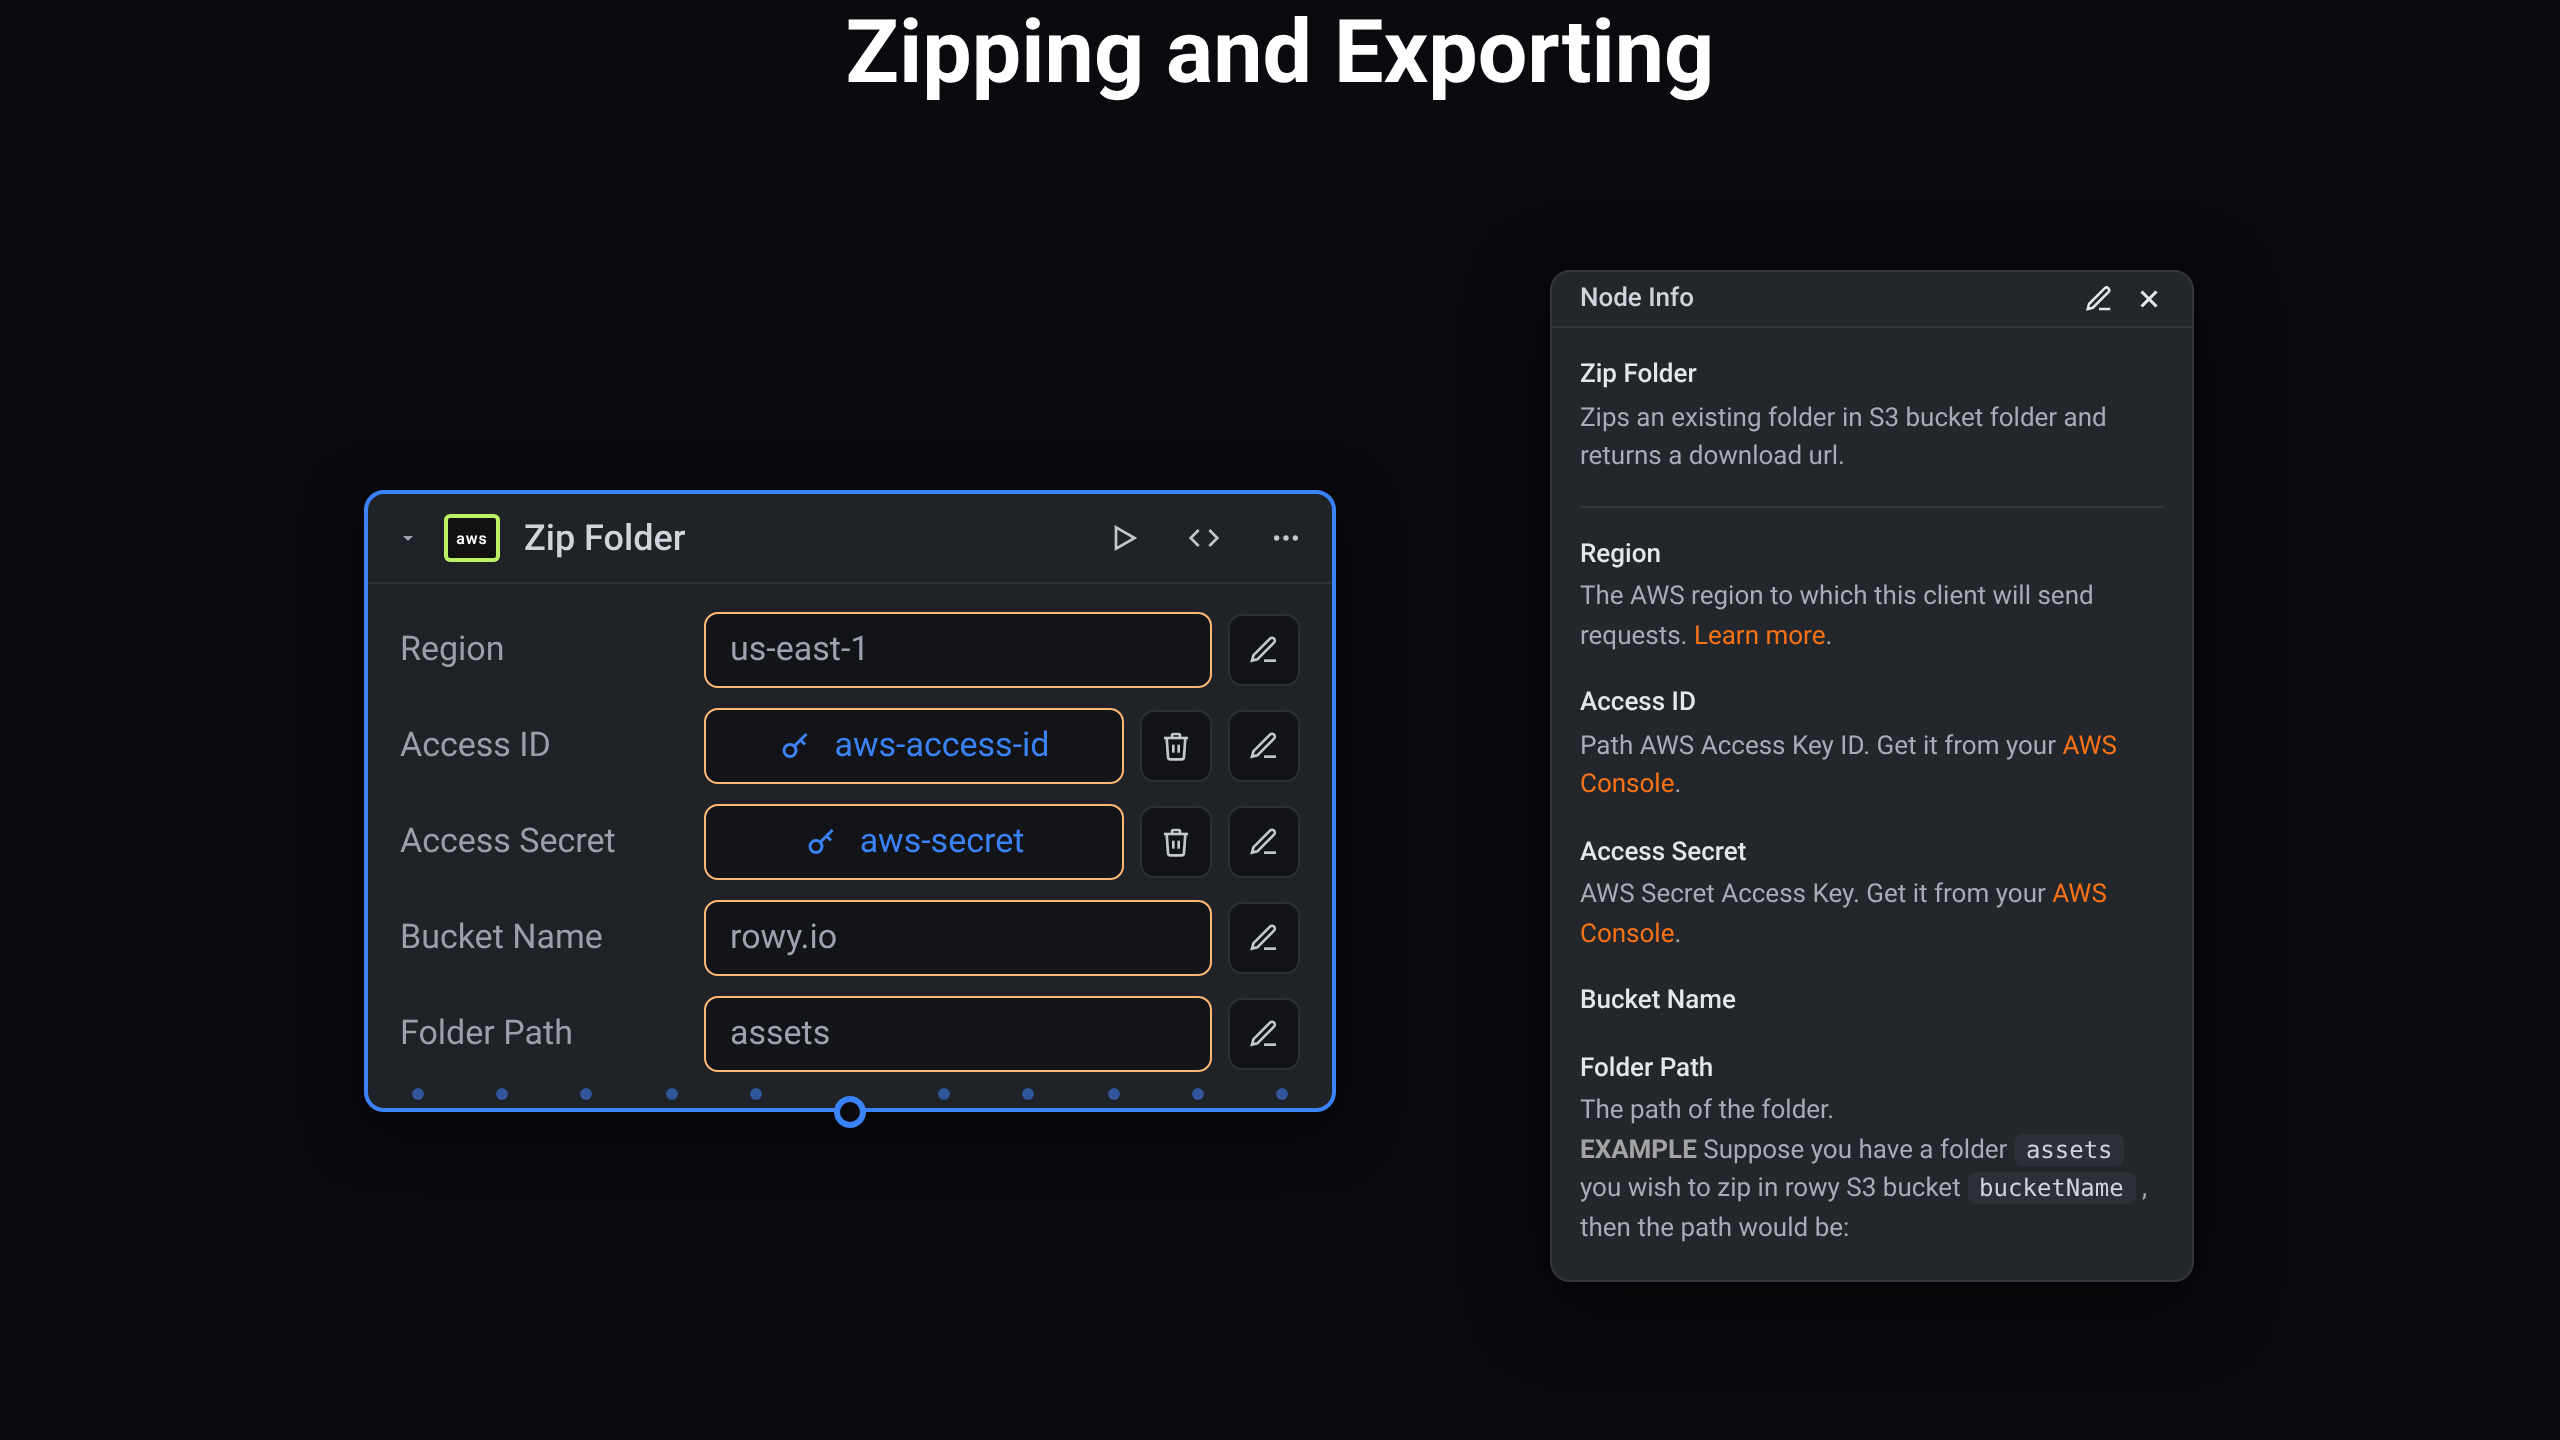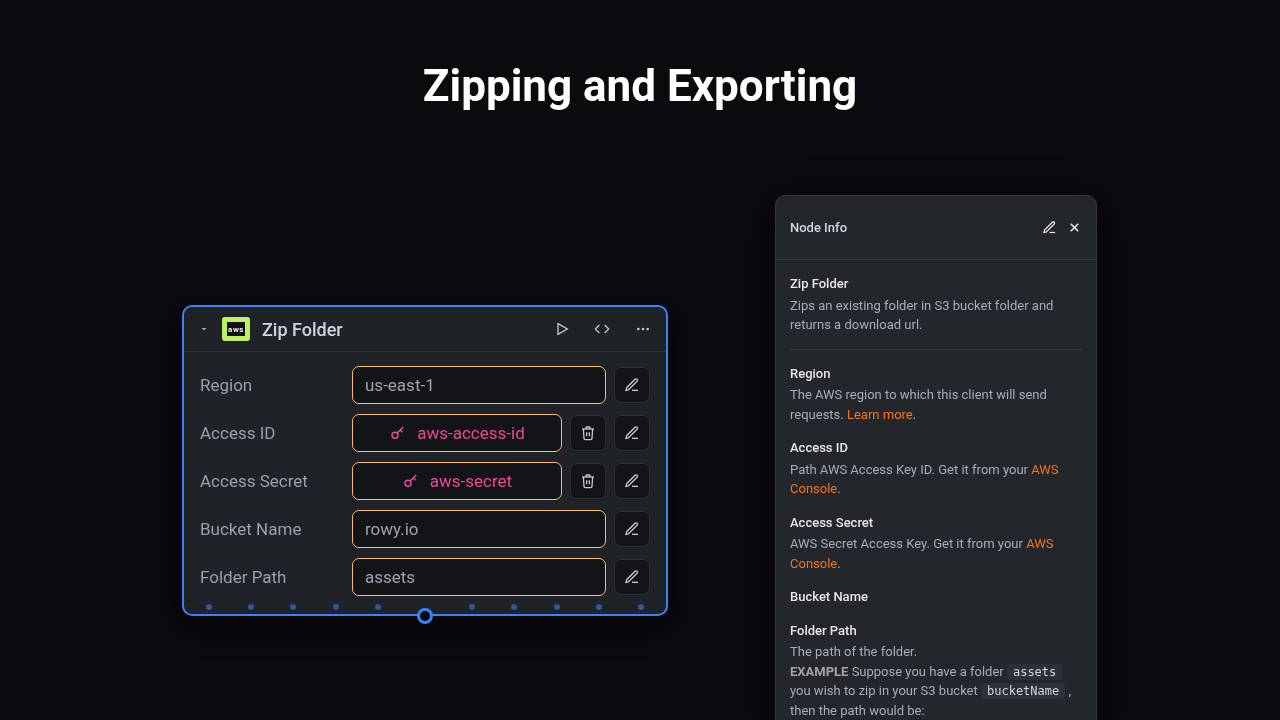--- a/index.html
+++ b/index.html
@@ -1,52 +1,52 @@
 <!DOCTYPE html>
 <html><head>
 <meta charset="utf-8">
 <style>
   * { box-sizing: border-box; margin: 0; padding: 0; }
   html, body { width: 1280px; height: 720px; background: #0a0a0f; font-family: -apple-system, BlinkMacSystemFont, "Segoe UI", Roboto, sans-serif; color: #e5e7eb; overflow: hidden; }
-  .page-title { text-align: center; font-size: 44px; font-weight: 700; color: #fff; margin-top: 60px; }
+  .page-title { text-align: center; font-size: 44px; font-weight: 700; color: #fff; }
   .canvas { position: relative; width: 100%; height: 100%; }
 
   
   .node {
     position: absolute; left: 182px; top: 245px; width: 486px;
     background: #1f2226; border: 2px solid #3b82f6; border-radius: 10px;
     box-shadow: 0 8px 30px rgba(0,0,0,0.6);
   }
   .node-header {
     display: flex; align-items: center; padding: 10px 14px;
     border-bottom: 1px solid #2f343a;
   }
   .nh-left { display: flex; align-items: center; gap: 12px; }
   .nh-chevron { color: #9ca3af; display: flex; }
   .aws-badge {
     width: 28px; height: 24px; background: #111; border-radius: 3px;
     display: flex; align-items: center; justify-content: center;
-    border: 5px solid #bef264;
+    border: 2px solid #bef264;
   }
   .aws-badge span { font-size: 8px; letter-spacing: 0.5px; color: #fff; font-weight: 600; }
   .node-title { font-size: 18px; color: #d1d5db; font-weight: 500; }
   .nh-right { margin-left: auto; display: flex; align-items: center; gap: 22px; color: #c3c8ce; }
   .icon-btn { cursor: pointer; display: flex; align-items: center; justify-content: center; }
 
   .node-body { padding: 14px 16px 18px 16px; }
   .row { display: flex; align-items: center; gap: 14px; margin-bottom: 10px; }
   .row:last-child { margin-bottom: 0; }
   .row-label { width: 138px; flex-shrink: 0; font-size: 17px; color: #9aa0a8; }
   .row-inputwrap { flex: 1; display: flex; align-items: center; gap: 8px; }
   .field {
     flex: 1; background: #121417; border: 1px solid #fdba74; border-radius: 7px;
     padding: 8px 12px; font-size: 17px; color: #9ca3af;
     display: flex; align-items: center; gap: 10px;
   }
-  .field.secret { justify-content: center; color: #ec4899; }
+  .field.secret { justify-content: center; color: #3b82f6; }
   .sq-btn {
     width: 36px; height: 36px; border-radius: 7px; background: #121417;
     border: 1px solid #2b3036; display: flex; align-items: center; justify-content: center;
     color: #c3c8ce; cursor: pointer;
   }
 
   
   .ports { position: absolute; left: 0; right: 0; bottom: -6px; display: flex; justify-content: space-between; padding: 0 22px; }
   .port { width: 6px; height: 6px; background: #3b82f6; border-radius: 50%; opacity: 0.55; }
   .port.main {
@@ -54,21 +54,21 @@
     border-radius: 50%; opacity: 1; transform: translateY(4px);
   }
 
   
   .info {
     position: absolute; left: 775px; top: 135px; width: 322px;
     background: #23262b; border: 1px solid #33373d; border-radius: 10px;
     box-shadow: 0 10px 40px rgba(0,0,0,0.6);
   }
   .info-header {
-    display: flex; align-items: center; padding: 24px 14px;
+    display: flex; align-items: center; padding: 6px 14px;
     border-bottom: 1px solid #33373d;
   }
   .info-title { font-size: 13px; color: #d1d5db; font-weight: 500; }
   .info-actions { margin-left: auto; display: flex; gap: 10px; color: #e5e7eb; }
   .info-body { padding: 14px 14px 16px 14px; font-size: 13px; color: #a7adb6; line-height: 1.5; }
   .sect { margin-bottom: 14px; }
   .sect-h { color: #e5e7eb; font-weight: 500; margin-bottom: 2px; font-size: 13px; }
   .hr { border: none; border-top: 1px solid #33373d; margin: 10px 0 14px 0; }
   .link { color: #f97316; text-decoration: none; cursor: pointer; }
   .inline-code {
@@ -275,19 +275,19 @@
         <div class="sect-h">Access Secret</div>
         <div><span>AWS Secret Access Key. Get it from your </span><a class="link">AWS Console</a><span>.</span></div>
       </div>
       <div class="sect">
         <div class="sect-h">Bucket Name</div>
       </div>
       <div class="sect" style="margin-bottom:0">
         <div class="sect-h">Folder Path</div>
         <div>The path of the folder.</div>
         <div>
-          <span class="bold">EXAMPLE</span><span> Suppose you have a folder </span><span class="inline-code">assets</span><span> you wish to zip in your S3 bucket </span><span class="inline-code">bucketName</span><span> , then the path would be:</span>
+          <span class="bold">EXAMPLE</span><span> Suppose you have a folder </span><span class="inline-code">assets</span><span> you wish to zip in rowy S3 bucket </span><span class="inline-code">bucketName</span><span> , then the path would be:</span>
         </div>
 
       </div>
     </div>
   </div>
 </div>
 
 </body></html>

